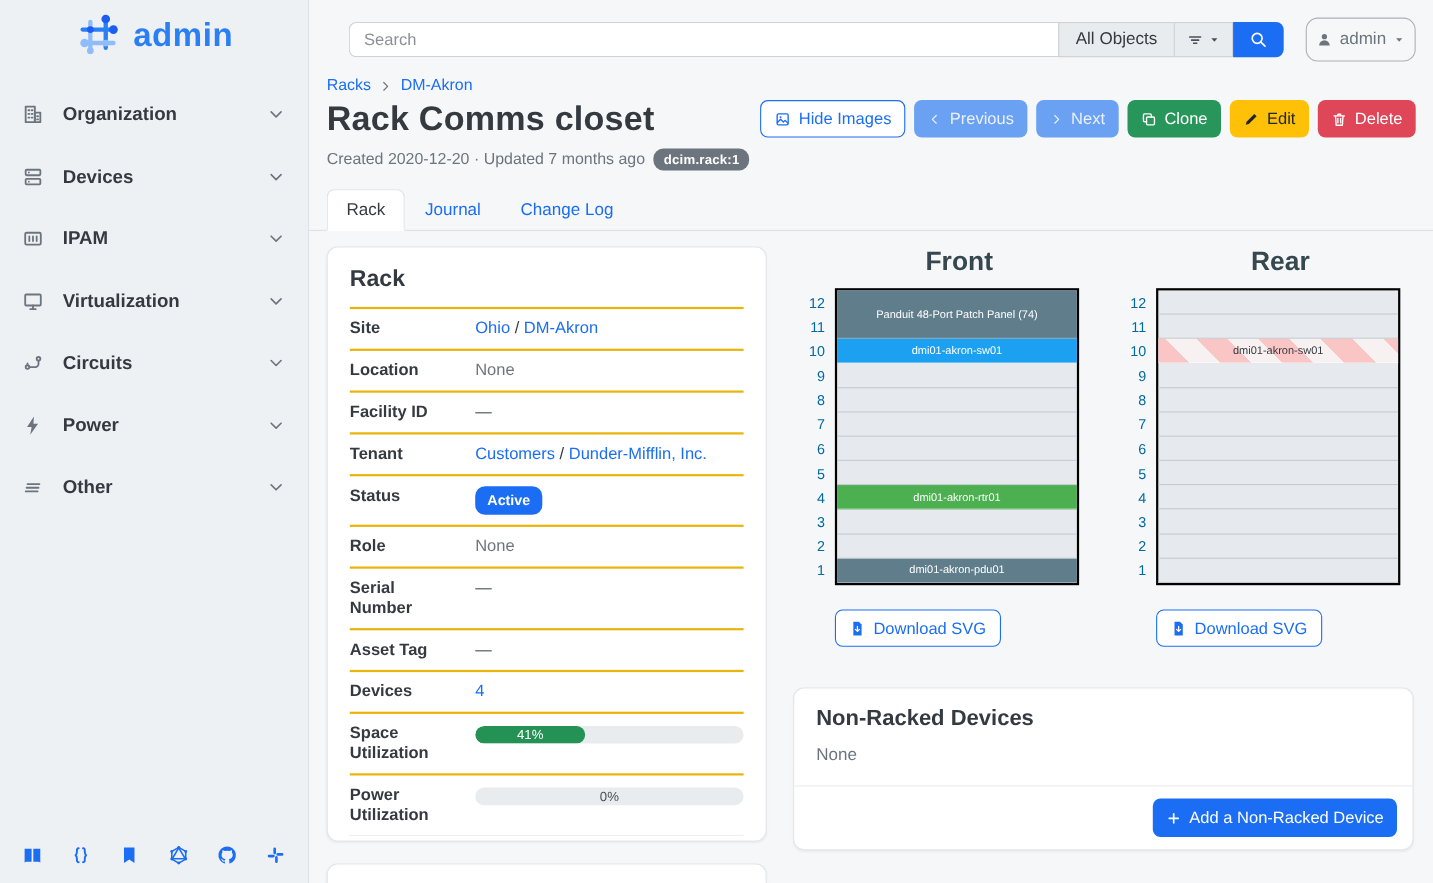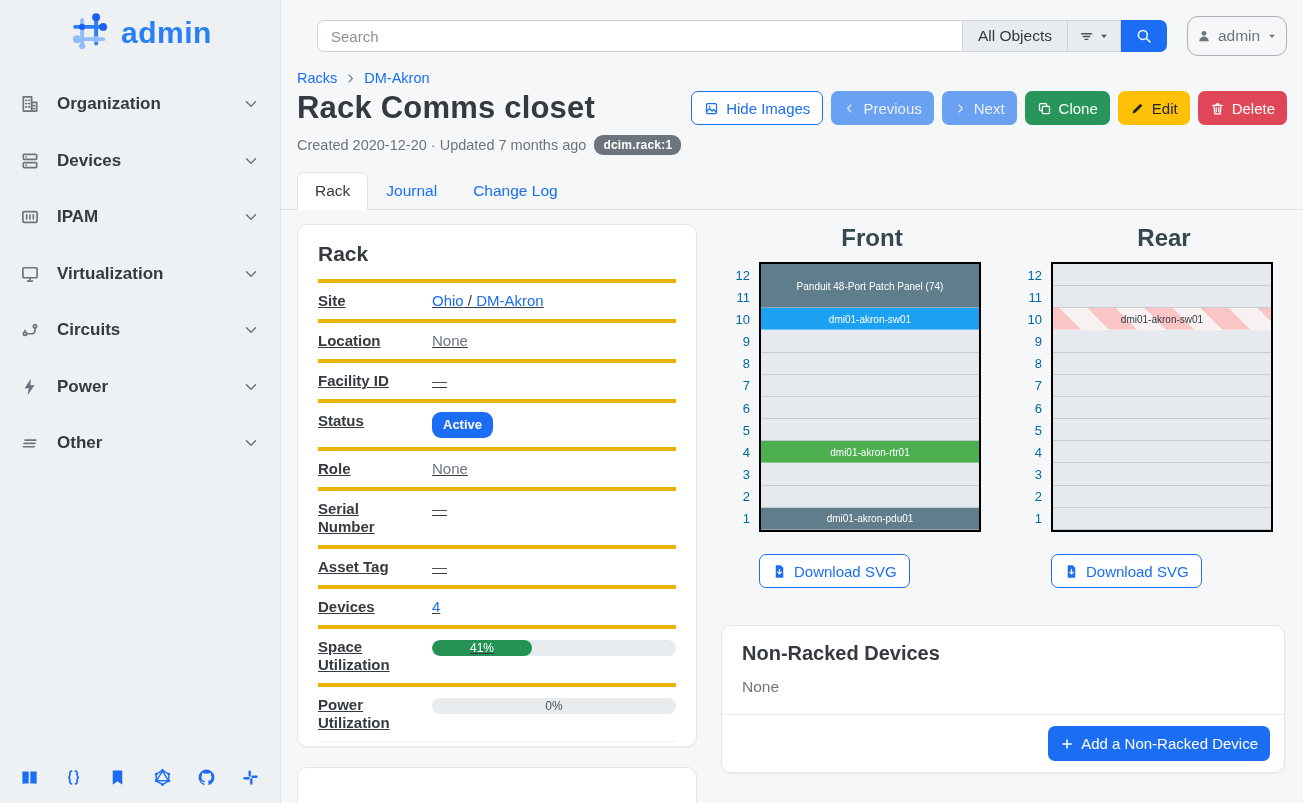--- a/index.html
+++ b/index.html
@@ -72,21 +72,21 @@
     border:1px solid transparent; border-radius:7px 7px 0 0; background:transparent; font-family:inherit; }
   .tab.active { background:#fff; color:#343a40; border-color:#dee2e6 #dee2e6 #fff; }
 
   .content { flex:1; overflow:hidden; padding:14px 16px 0; display:flex; gap:12px; align-items:flex-start; }
   .card { background:#fff; border:1px solid #e4e7ea; border-radius:10px; box-shadow:0 1px 2px rgba(16,24,40,.05); }
 
   
   .col-left { width:400px; flex-shrink:0; }
   .rack-card { padding:17px 20px 4px; }
   .card-title { font-size:21px; font-weight:700; color:#343a40; margin-bottom:13px; }
-  .info-row { display:flex; padding:9px 0; border-top:4px solid #eab308; font-size:15px; line-height:18px;text-decoration:underline; }
+  .info-row { display:flex; padding:9px 0; border-top:2px solid #eab308; font-size:15px; line-height:18px; }
   .info-row:last-child { border-bottom:1px solid #eceef1; }
   .info-label { width:95px; flex-shrink:0; margin-right:19px; font-weight:700; color:#343a40; }
   .info-value { flex:1; min-width:0; }
   .info-value .link { color:#1b6ef3; text-decoration:none; cursor:pointer; }
   .muted { color:#6c757d; }
   .dash { color:#495057; }
   .badge-active { display:inline-block; background:#1b6ef3; color:#fff; font-size:13px; font-weight:700;
     padding:4px 11px; border-radius:9px; }
   .progress { height:16px; background:#e9ecef; border-radius:8px; position:relative; margin-top:2px; overflow:hidden; }
   .progress-fill { height:100%; background:#259255; border-radius:8px; display:flex;
@@ -402,20 +402,24 @@
               </div>
               <div class="info-row">
                 <div class="info-label">Location</div>
                 <div class="info-value"><span class="muted">None</span></div>
               </div>
               <div class="info-row">
                 <div class="info-label">Facility ID</div>
                 <div class="info-value"><span class="dash">—</span></div>
               </div>
               <div class="info-row">
+                <div class="info-label">Tenant</div>
+                <div class="info-value"><a class="link">Customers</a><span> / </span><a class="link">Dunder-Mifflin, Inc.</a></div>
+              </div>
+              <div class="info-row">
                 <div class="info-label">Status</div>
                 <div class="info-value"><span class="badge-active">Active</span></div>
               </div>
               <div class="info-row">
                 <div class="info-label">Role</div>
                 <div class="info-value"><span class="muted">None</span></div>
               </div>
               <div class="info-row">
                 <div class="info-label">Serial Number</div>
                 <div class="info-value"><span class="dash">—</span></div>

